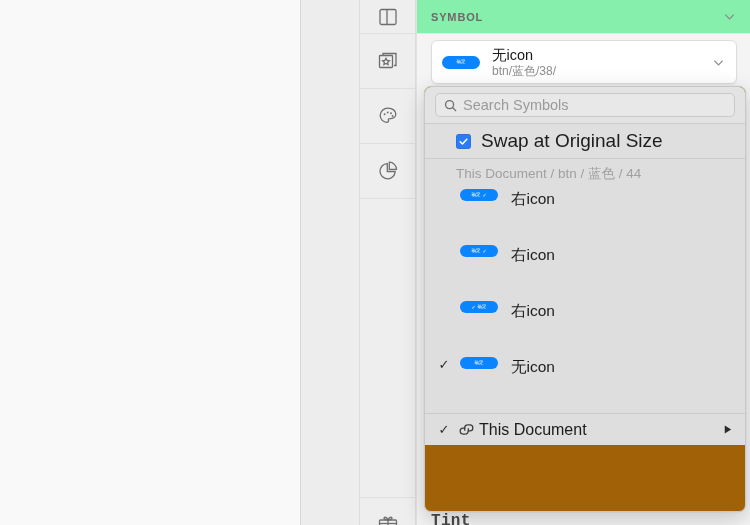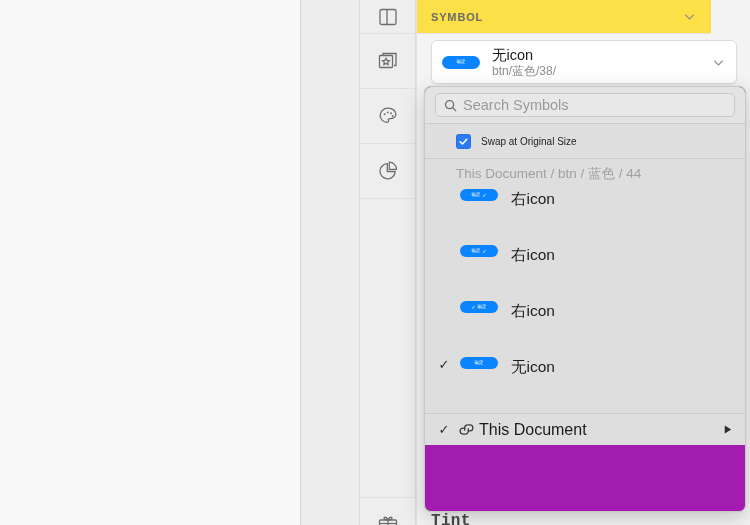--- a/index.html
+++ b/index.html
@@ -70,26 +70,26 @@
   .inspector {
     position: absolute;
     left: 416px; top: 0;
     width: 334px; height: 525px;
     background: #f4f4f4;
     border-left: 1px solid #e2e2e2;
   }
   .section-header {
     position: absolute;
     left: 0; top: 0;
-    width: 294px; height: 34px;
+    width: 334px; height: 34px;
     display: flex;
     align-items: center;
     padding: 0 14px;
     box-sizing: border-box;
-    background: #fde047;
+    background: #86efac;
     border-bottom: 1px solid #e6e6e6;
   }
   .section-title {
     font-size: 11px;
     letter-spacing: 0.85px;
     font-weight: bold;
     color: #6b6b6b;
   }
   .section-chevron {
     margin-left: auto;
@@ -169,21 +169,21 @@
     letter-spacing: 0.3px;
     font-family: Liberation Mono, monospace;
   }
 
   
   .popover {
     position: absolute;
     left: 424px; top: 86px;
     width: 322px;
     height: 426px;
-    background: #a21caf;
+    background: #a16207;
     border: 1px solid #c8c8c8;
     border-radius: 7px;
     box-shadow: 0 6px 22px rgba(0,0,0,0.20), 0 0 0 0.5px rgba(0,0,0,0.05);
     box-sizing: border-box;
     overflow: hidden;
   }
   .pop-search-wrap {
     height: 36px;
     display: flex;
     align-items: center;
@@ -226,21 +226,21 @@
     border-radius: 3px;
     background: #2a7bf5;
     display: flex;
     align-items: center;
     justify-content: center;
     flex: none;
     box-shadow: inset 0 0 0 0.5px rgba(0,0,0,0.12);
   }
   .swap-label {
     margin-left: 10px;
-    font-size: 10px;
+    font-size: 19px;
     color: #1d1d1d;
     white-space: nowrap;
   }
 
   .breadcrumb {
     height: 30px;
     display: flex;
     align-items: center;
     padding: 0 10px 0 31px;
     box-sizing: border-box;

